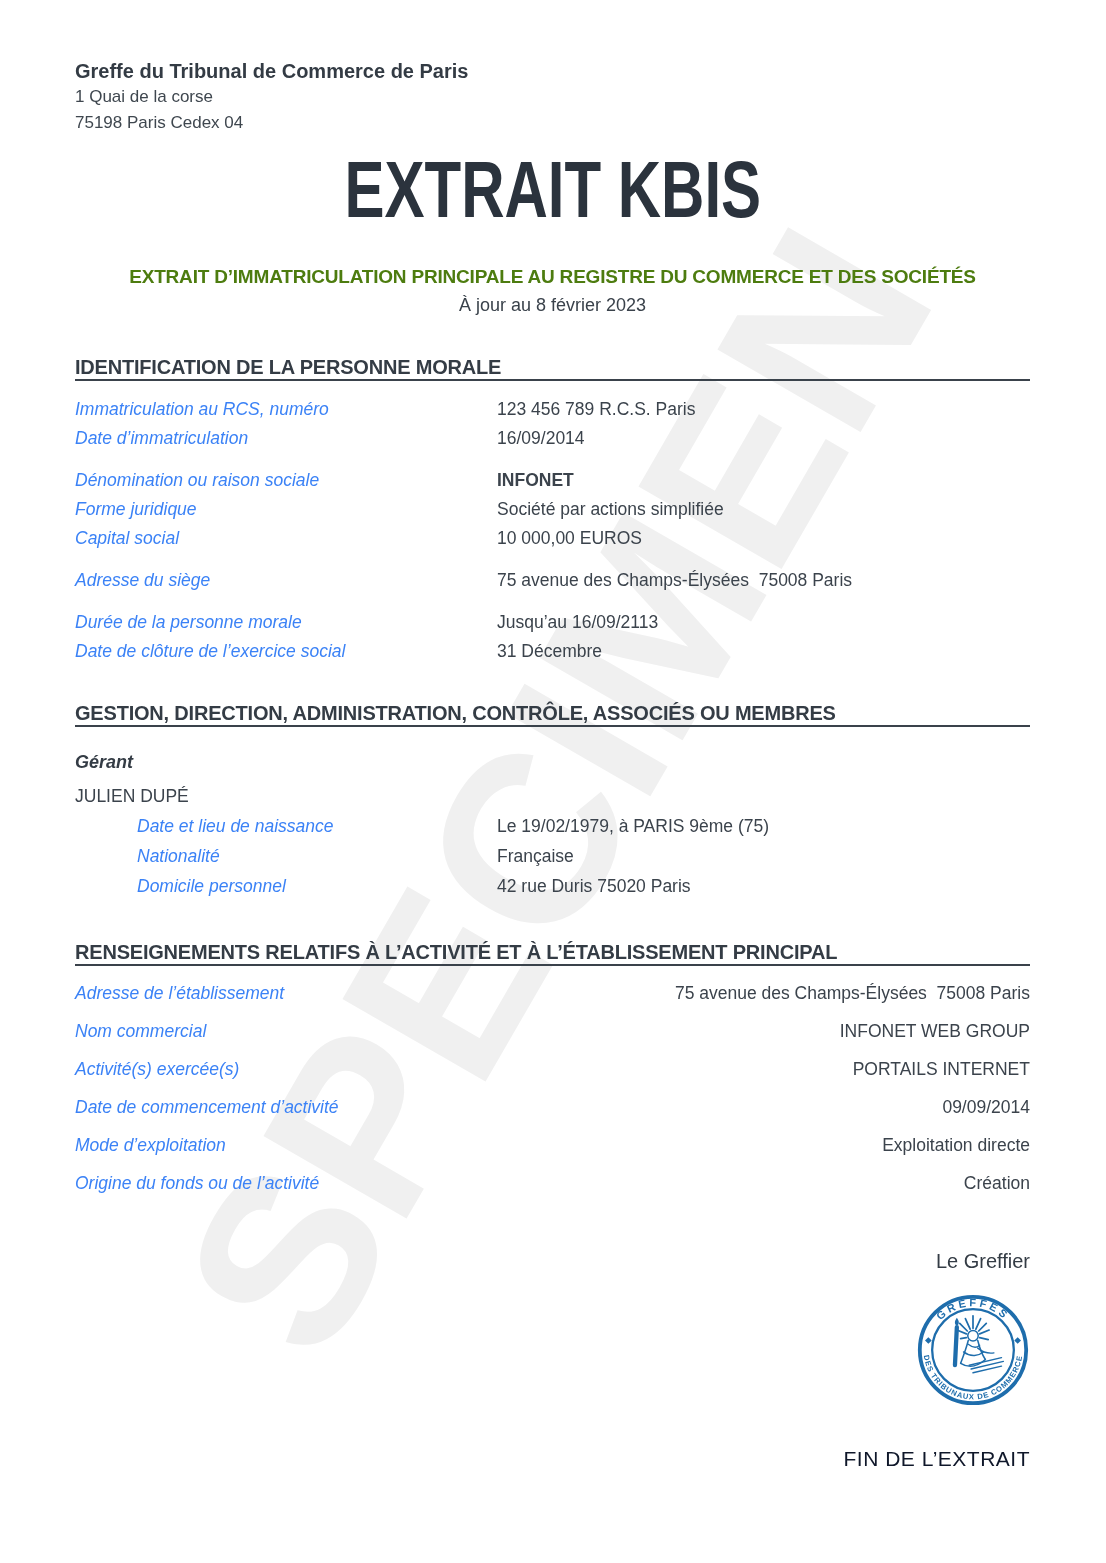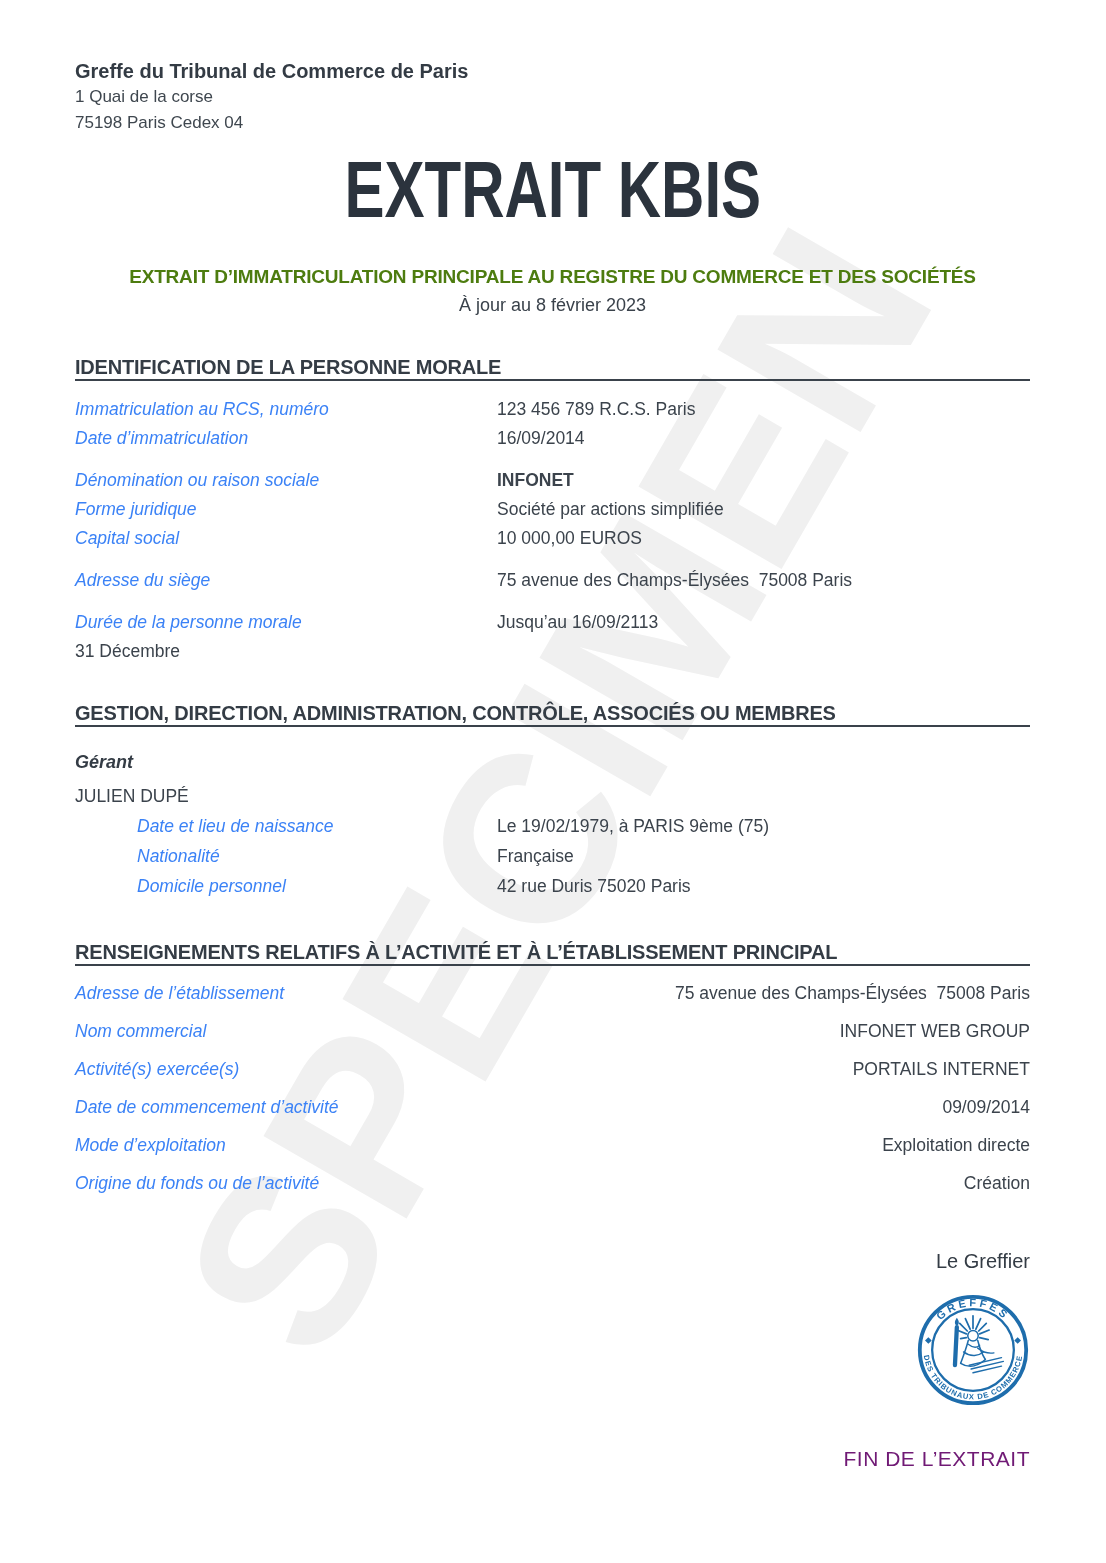--- a/index.html
+++ b/index.html
@@ -53,21 +53,21 @@
   .role-title { margin-top:24px; font-size:18px; font-weight:700; font-style:italic; color:#343c45; line-height:22px; }
   .rows.sub { margin-top:8px; }
   .rows.sub .row { line-height:30px; }
   .rows.sub .label { padding-left:62px; }
 
   .rows.wide { margin-top:6px; }
   .rows.wide .row { line-height:22px; margin-top:16px;justify-content:space-between; }
 
   .signer { margin-top:56px; text-align:right; font-size:20px; color:#343c45; }
   .seal-wrap { margin-top:20px; text-align:right; padding-right:0; }
-  .fin { margin-top:36px; text-align:right; font-size:21px; letter-spacing:0.5px; color:#701a75; }
+  .fin { margin-top:36px; text-align:right; font-size:21px; letter-spacing:0.5px; color:#0f172a; }
 </style>
 </head>
 <body>
 
 <div class="watermark">SPECIMEN</div>
 
 <div class="page">
 
   <div>
     <div class="issuer-name">Greffe du Tribunal de Commerce de Paris</div>
@@ -107,20 +107,21 @@
       </div>
       <div class="row gap">
         <div class="label">Adresse du siège</div>
         <div class="value">75 avenue des Champs-Élysées  75008 Paris</div>
       </div>
       <div class="row gap">
         <div class="label">Durée de la personne morale</div>
         <div class="value">Jusqu’au 16/09/2113</div>
       </div>
       <div class="row">
+        <div class="label">Date de clôture de l’exercice social</div>
         <div class="value">31 Décembre</div>
       </div>
     </div>
   </div>
 
   <div class="sec-gestion">
     <div class="section-heading">GESTION, DIRECTION, ADMINISTRATION, CONTRÔLE, ASSOCIÉS OU MEMBRES</div>
     <div class="role-title">Gérant</div>
     <div class="rows sub">
       <div class="row">

